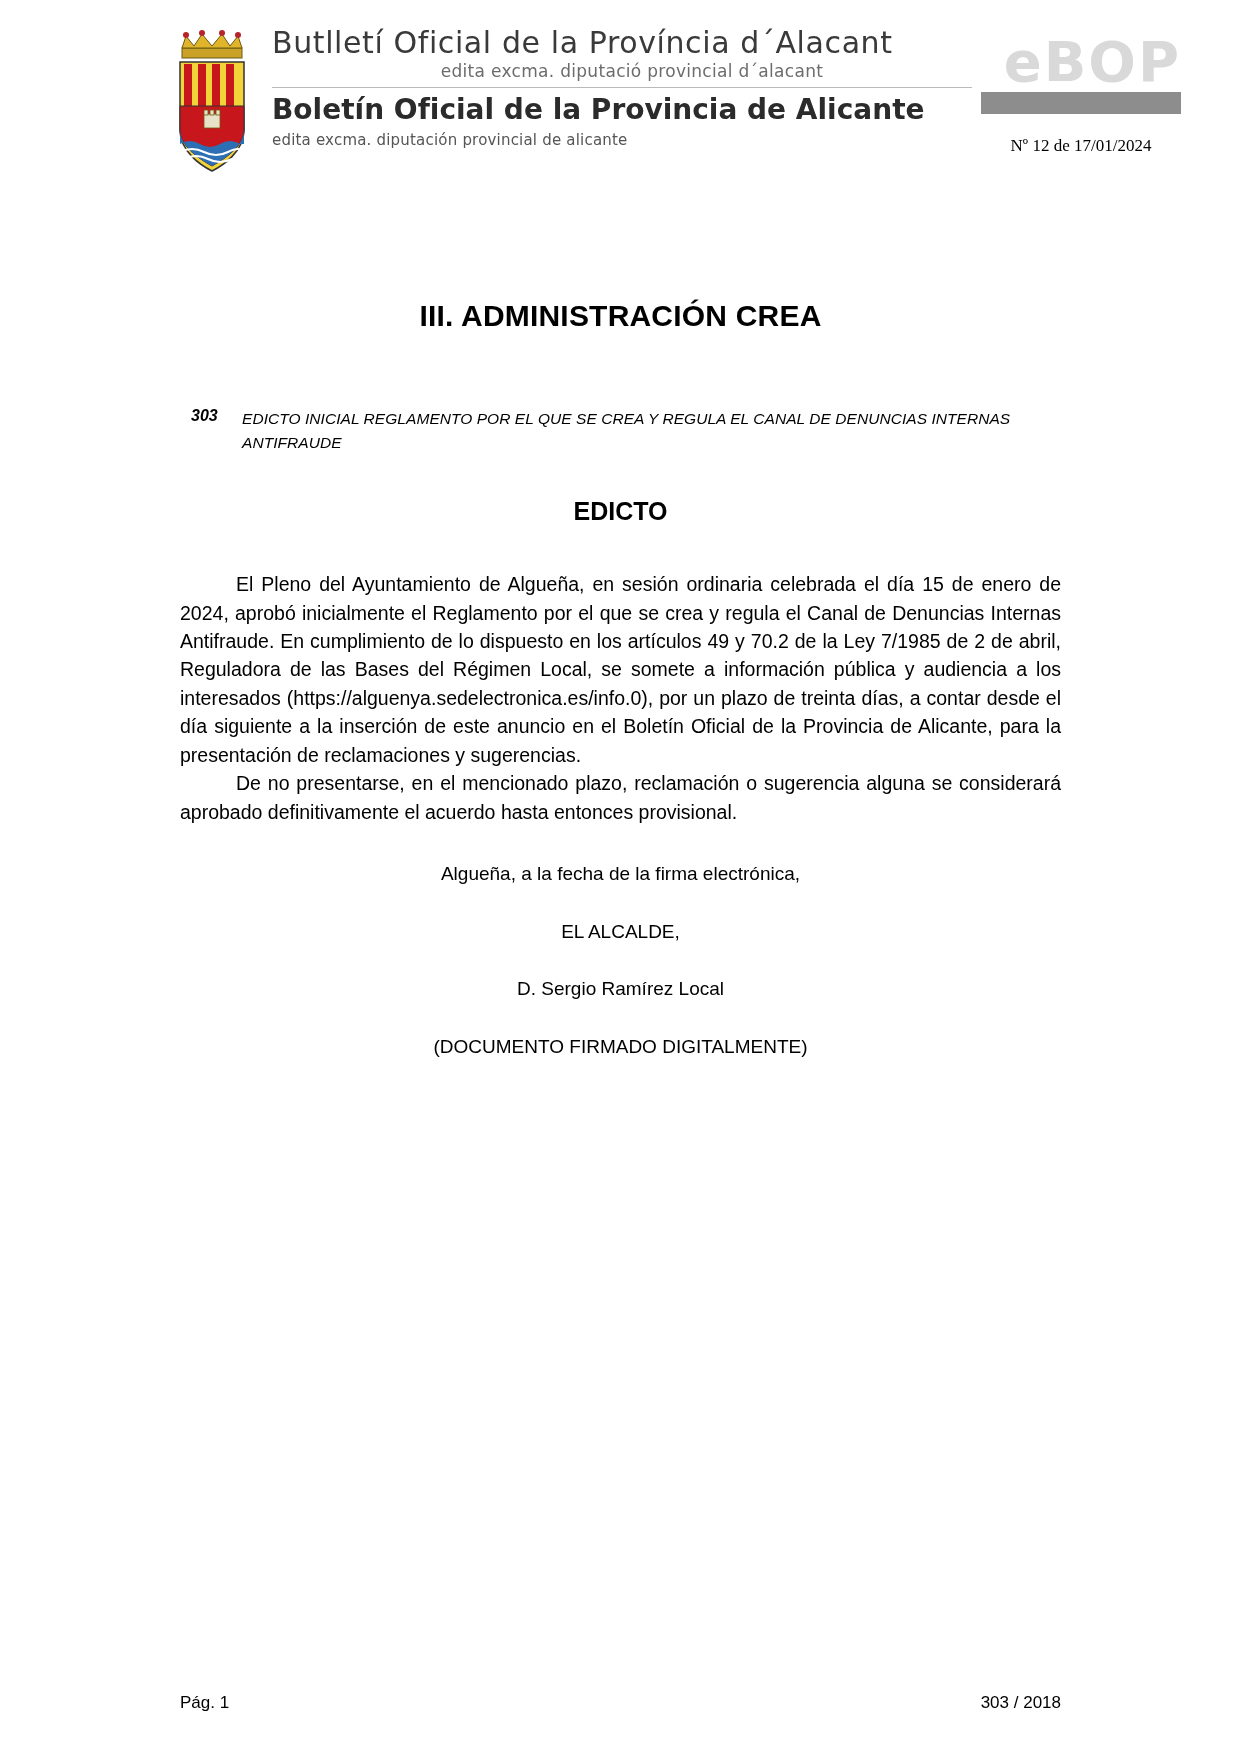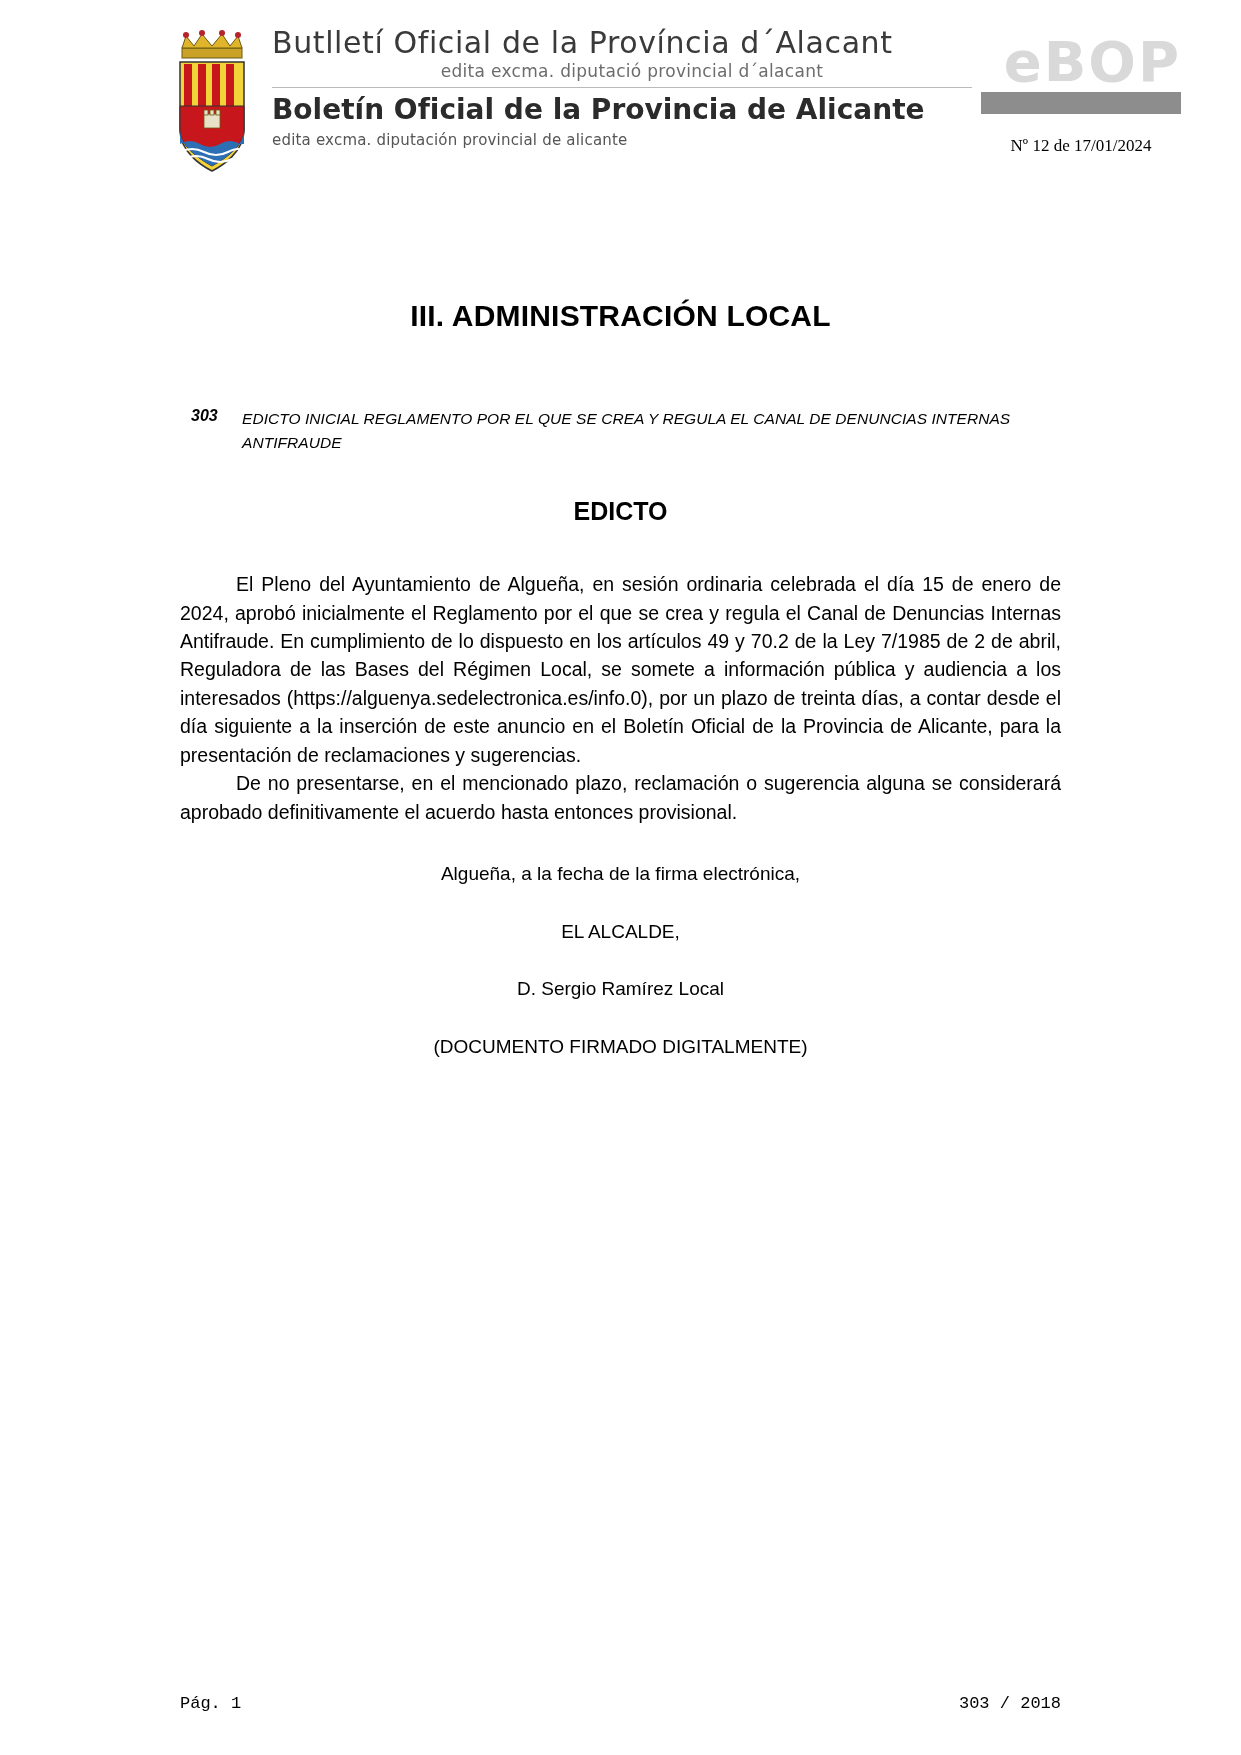--- a/index.html
+++ b/index.html
@@ -176,21 +176,21 @@
   .sign-block .grp:first-child { margin-top: 0; }
 
   
   .footer {
     position: absolute;
     left: 180px;
     right: 180px;
     bottom: 60px;
     display: flex;
     justify-content: space-between;
-    font-family: Liberation Mono, monospace;
+    font-family: Liberation Sans, sans-serif;
     font-size: 17px;
     align-items: center;
   }
 </style>
 </head>
 <body>
 
 <div class="page">
 
   <div class="header">
@@ -239,21 +239,21 @@
 
     <div class="ebop">
       <div class="ebop-logo">eBOP</div>
       <div class="ebop-bar"></div>
       <div class="issue-val">Nº 12 de 17/01/2024</div>
     </div>
   </div>
 
   <div class="content">
 
-    <div class="doc-title">III. ADMINISTRACIÓN LOCAL</div>
+    <div class="doc-title">III. ADMINISTRACIÓN CREA</div>
 
 
     <div class="ref-block">
       <span class="ref-num">303</span>
       <span class="ref-text">EDICTO INICIAL REGLAMENTO POR EL QUE SE CREA Y REGULA EL CANAL DE DENUNCIAS INTERNAS ANTIFRAUDE</span>
     </div>
 
     <div class="edicto">EDICTO</div>
 
     <div class="body-text">

